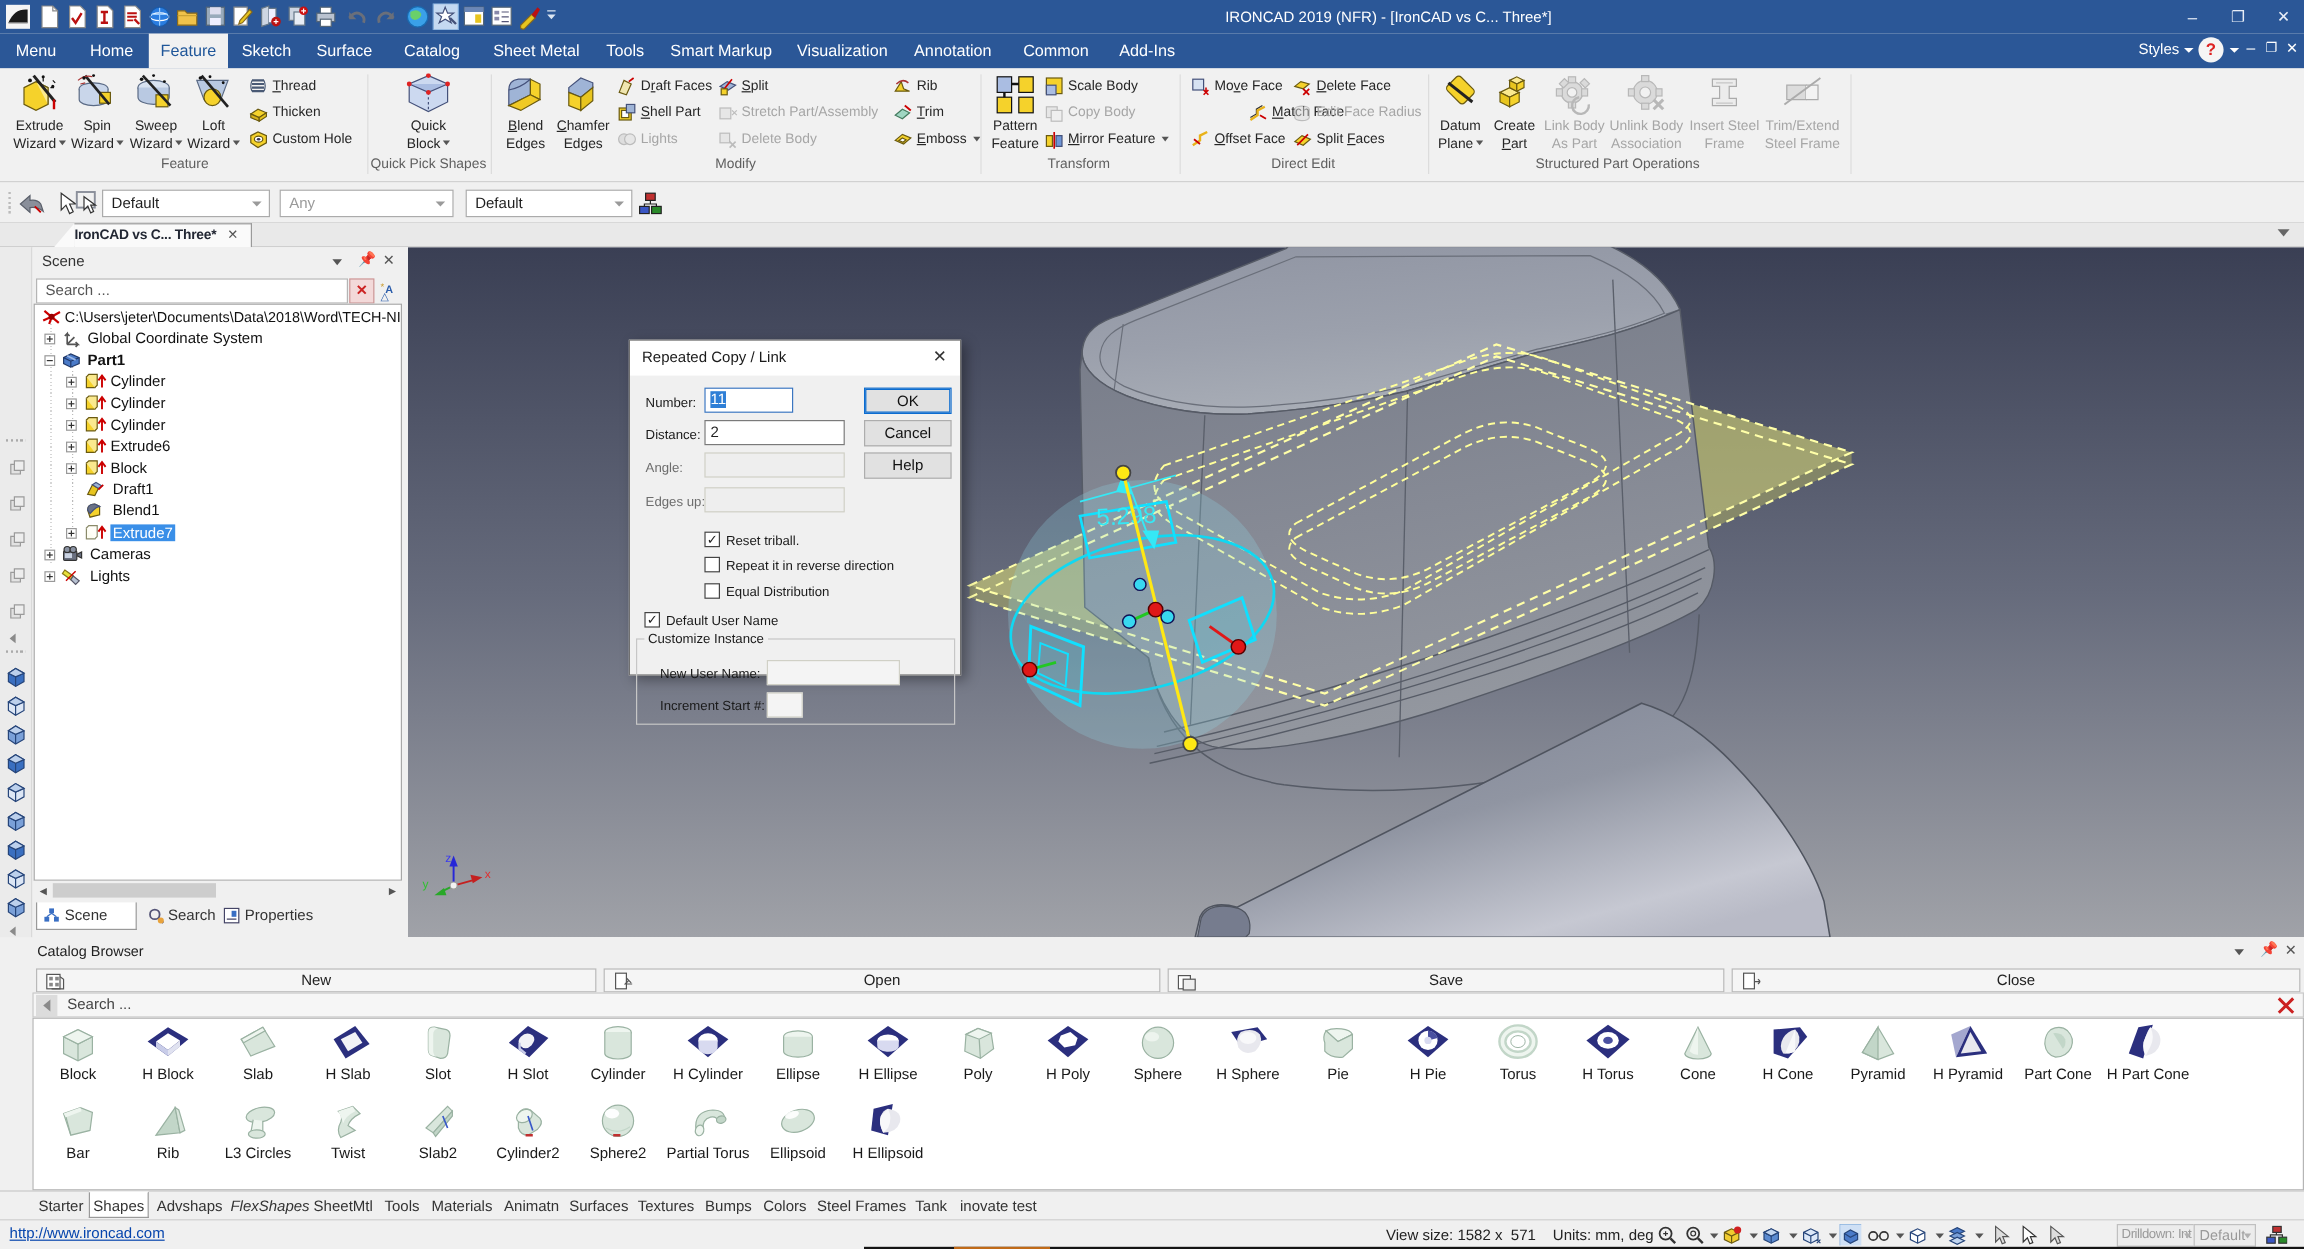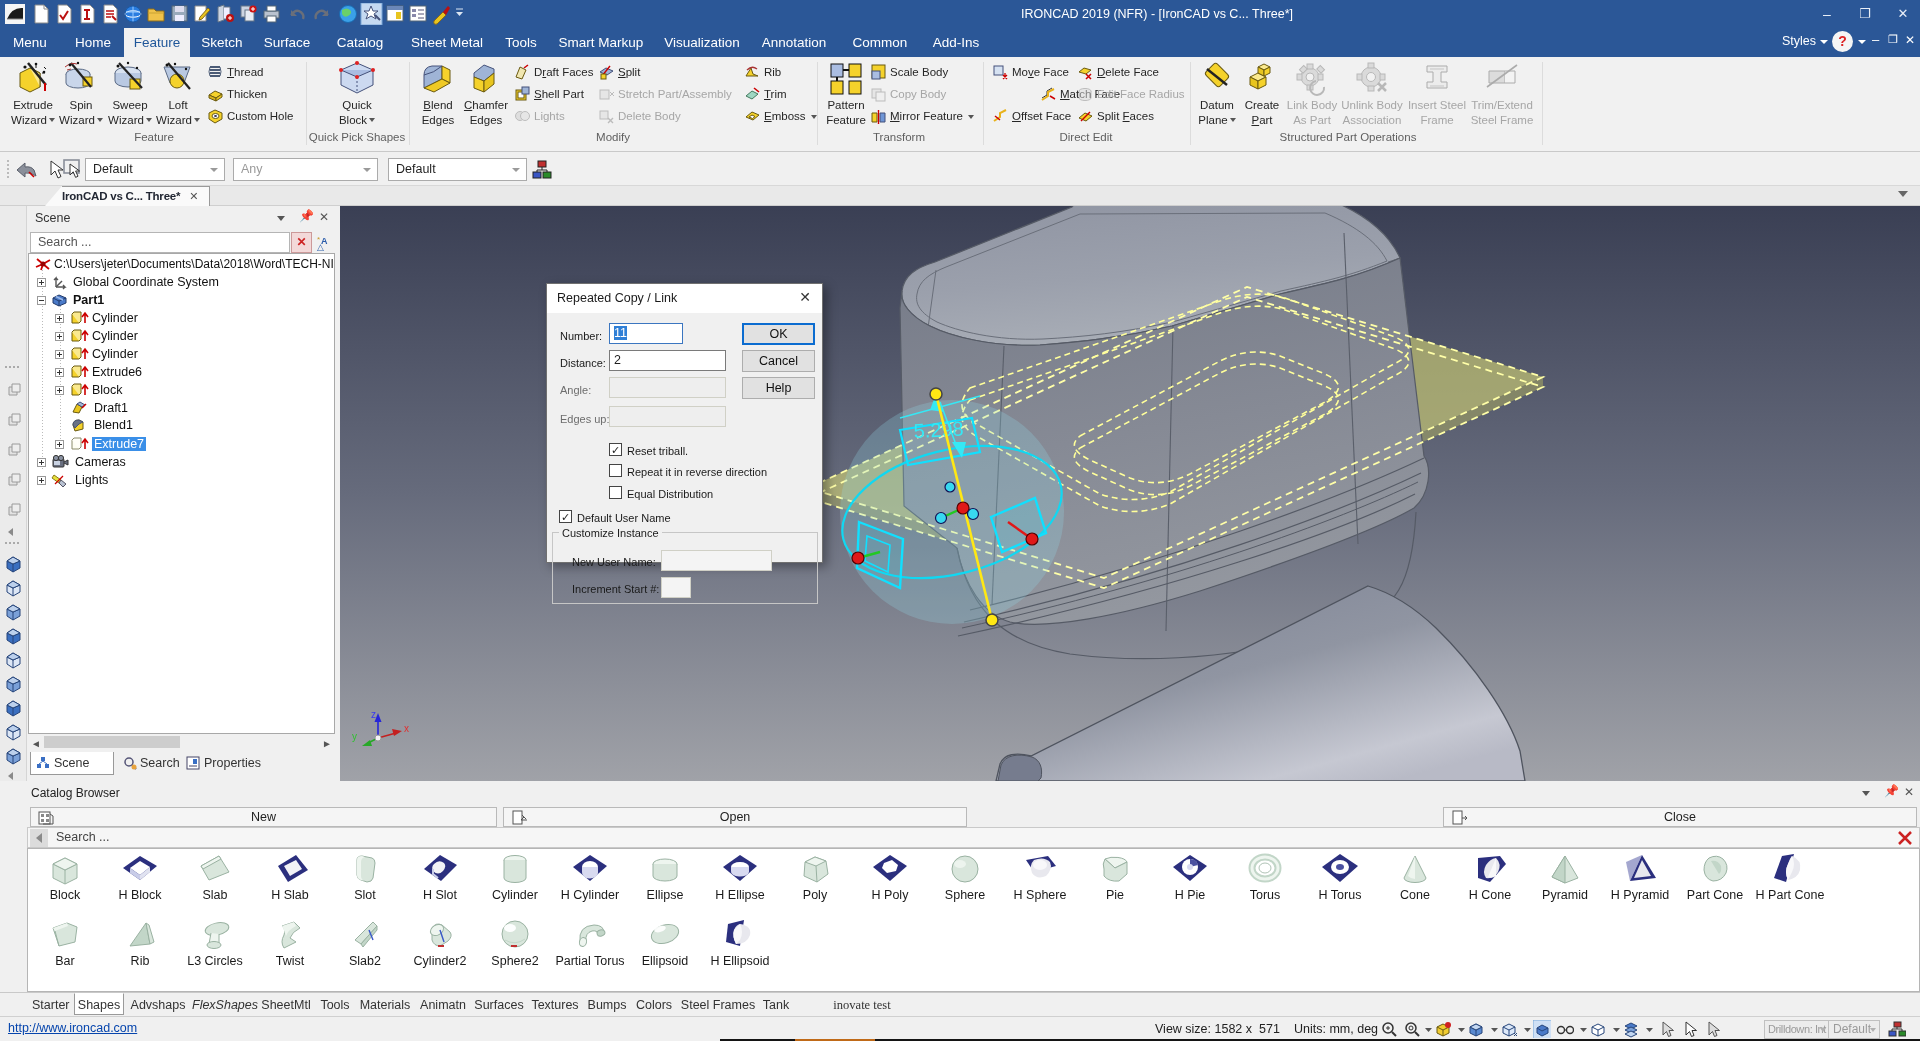--- a/index.html
+++ b/index.html
@@ -51,21 +51,21 @@
 .expbox { width:9px; height:9px; border:1px solid #999; background:#fff; position:relative; flex:0 0 auto; }
 .expbox:before { content:""; position:absolute; left:1px; top:3px; width:5px; height:1px; background:#333; }
 .expbox.plus:after { content:""; position:absolute; left:3px; top:1px; width:1px; height:5px; background:#333; }
 #scene-hscroll { position:absolute; left:1px; top:528px; width:307px; height:16px; background:#f0f0f0; }
 #scenetabs { position:absolute; left:1px; top:546px; width:307px; height:24px; font-size:12.5px; color:#333; }
 
 
 #viewport { left:340px; top:206px; width:1580px; height:575px; }
 
 
-#dialog { left:546px; top:283px; width:277px; height:280px; background:#f0f0f0; border:1px solid #707070; box-shadow:4px 4px 10px rgba(0,0,0,0.35); }
+#dialog { left:524px; top:283px; width:277px; height:280px; background:#f0f0f0; border:1px solid #707070; box-shadow:4px 4px 10px rgba(0,0,0,0.35); }
 #dlgtitle { position:absolute; left:0; top:0; width:100%; height:29px; background:#ffffff; font-size:12.5px; color:#1a1a1a; line-height:29px; padding-left:10px; }
 .dlabel { position:absolute; font-size:11px; color:#1a1a1a; }
 .dfield { position:absolute; height:21px; background:#ffffff; border:1px solid #7a7a7a; font-size:12.5px; line-height:19px; padding-left:4px; }
 .dfieldd { position:absolute; height:21px; background:#eeeeee; border:1px solid #d0d0c6; }
 .dbtn { position:absolute; left:195px; width:73px; height:22px; background:#e1e1e1; border:1px solid #adadad; font-size:12.5px; text-align:center; line-height:20px; color:#111; }
 .cb { position:absolute; width:13px; height:13px; background:#ffffff; border:1px solid #444444; font-size:11px; line-height:12px; text-align:center; color:#222; }
 
 
 #catalog { left:0; top:781px; width:1920px; height:235px; background:#f0f0f0; }
 .catbtn { position:absolute; top:26px; height:20px; background:#f5f5f5; border:1px solid #b9b9b9; font-size:12.5px; text-align:center; line-height:18px; color:#222; }
@@ -996,20 +996,24 @@
         <rect x="3" y="4" width="3" height="3" fill="#888"></rect>
         <rect x="8" y="4" width="3" height="3" fill="#888"></rect>
         <rect x="3" y="9" width="3" height="3" fill="#888"></rect>
         <rect x="8" y="9" width="3" height="3" fill="#888"></rect>
         <path d="M12 4 l3 2 v8 h-10" fill="none" stroke="#555"></path>
       </svg>New</div>
   <div class="catbtn" style="left:503px; width:464px;"><svg width="16" height="16">
         <rect x="2" y="1" width="9" height="13" fill="#fff" stroke="#555"></rect>
         <path d="M11 5 l4 4 M13 7 l-3 3 h6" fill="none" stroke="#555"></path>
       </svg>Open</div>
+  <div class="catbtn" style="left:973px; width:464px;"><svg width="16" height="16">
+        <rect x="1" y="3" width="10" height="11" fill="#fff" stroke="#555"></rect>
+        <rect x="5" y="6" width="10" height="9" fill="#eee" stroke="#555"></rect>
+      </svg>Save</div>
   <div class="catbtn" style="left:1443px; width:474px;"><svg width="16" height="16">
         <rect x="2" y="1" width="9" height="13" fill="#fff" stroke="#555"></rect>
         <path d="M11 8 h5 M14 6 l2 2 -2 2" fill="none" stroke="#555"></path>
       </svg>Close</div>
   <div id="catsearchrow"><svg style="position:absolute; left:2px; top:1px;" width="18" height="18">
         <rect width="18" height="18" fill="#dcdcdc"></rect>
         <path d="M12 4 L6 9 L12 14 z" fill="#8a8a8a"></path>
       </svg><span style="margin-left:28px;">Search ...</span></div>
   <div style="position:absolute; left:1896px; top:48px; width:18px; height:18px;"><svg width="18" height="18">
         <path d="M3 3 L15 15 M15 3 L3 15" stroke="#cc2222" stroke-width="2.5"></path>
@@ -1185,21 +1189,21 @@
     <div class="cattab" style="left:260px; width:52px;">SheetMtl</div>
     <div class="cattab" style="left:318px; width:34px;">Tools</div>
     <div class="cattab" style="left:358px; width:54px;">Materials</div>
     <div class="cattab" style="left:418px; width:50px;">Animatn</div>
     <div class="cattab" style="left:474px; width:50px;">Surfaces</div>
     <div class="cattab" style="left:530px; width:50px;">Textures</div>
     <div class="cattab" style="left:586px; width:42px;">Bumps</div>
     <div class="cattab" style="left:634px; width:40px;">Colors</div>
     <div class="cattab" style="left:678px; width:80px;">Steel Frames</div>
     <div class="cattab" style="left:760px; width:32px;">Tank</div>
-    <div class="cattab" style="left:828px; width:68px;font-family:Liberation Serif, serif;">inovate test</div>
+    <div class="cattab" style="left:798px; width:68px;">inovate test</div>
   </div>
 </div>
 
 <div class="abs" id="statusbar">
   <span style="position:absolute; left:8px; top:4px; color:#0645ad; text-decoration:underline;">http://www.ironcad.com</span>
   <span style="position:absolute; left:1155px; top:5px; color:#222;">View size: 1582 x&nbsp; 571</span>
   <span style="position:absolute; left:1294px; top:5px; color:#222;">Units: mm, deg</span>
   <svg class="sico" style="left:1380px;" width="19" height="19">
       <circle cx="8" cy="8" r="5" fill="none" stroke="#333" stroke-width="1.5"></circle>
       <path d="M12 12 L16 16" stroke="#333" stroke-width="2"></path>

